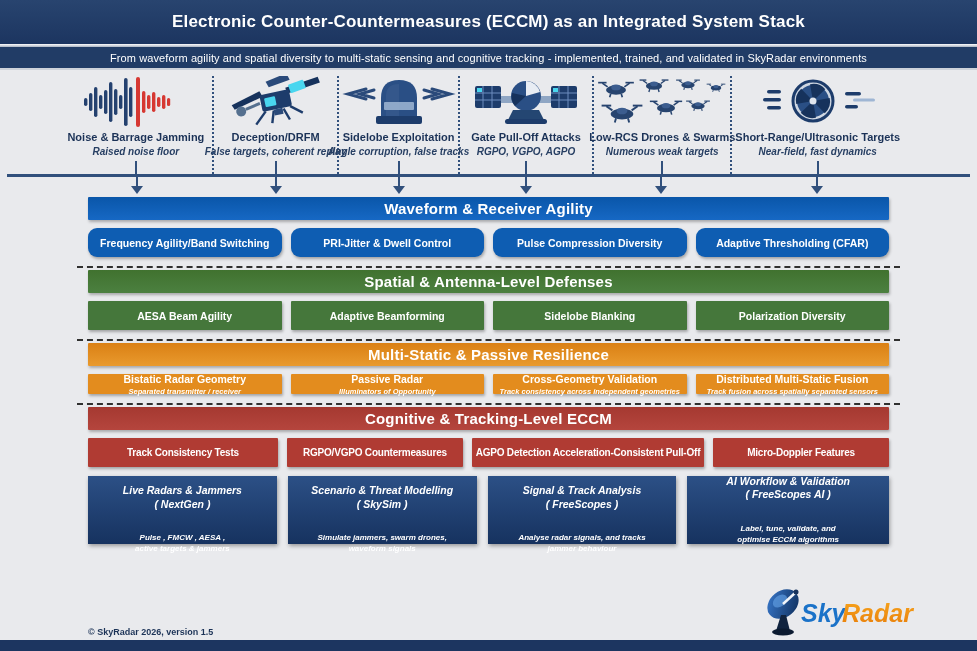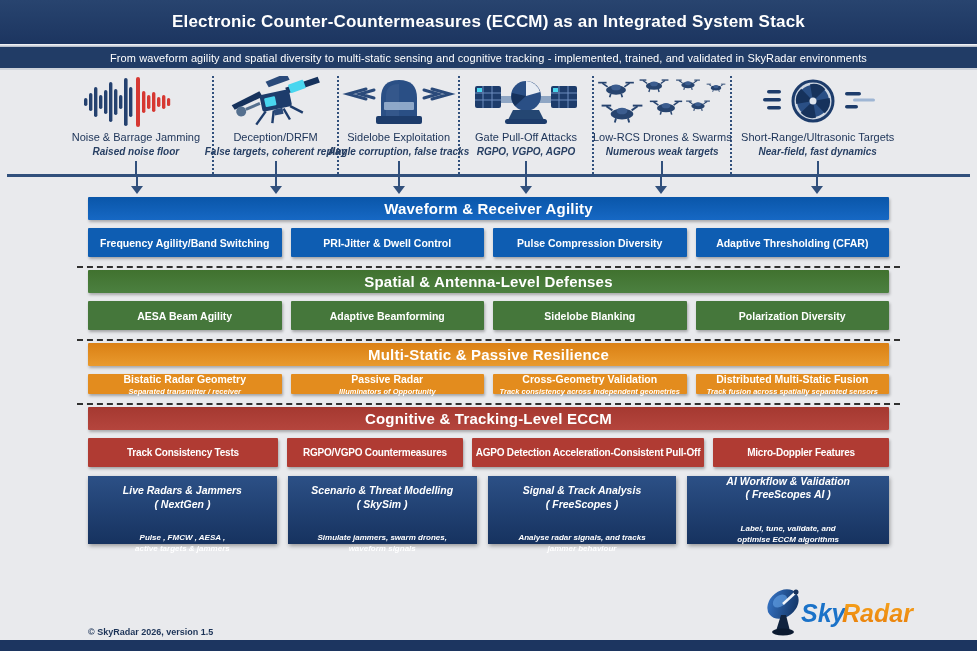--- a/index.html
+++ b/index.html
@@ -23,21 +23,21 @@
   .threats { display:flex; padding:6px 4px 0 4px; }
   .threat { display:flex; flex-direction:column; align-items:center; position:relative; min-width:0; }
   .threat:not(:last-child){ border-right:2px dotted #31507c; }
   .threats > :nth-child(1){ flex:178 1 0; padding-left:56px; }
   .threats > :nth-child(2){ flex:145 1 0; }
   .threats > :nth-child(3){ flex:139 1 0; }
   .threats > :nth-child(4){ flex:155 1 0; }
   .threats > :nth-child(5){ flex:160 1 0; }
   .threats > :nth-child(6){ flex:200 1 0; padding-right:70px; }
   .t-icon { height:52px; display:flex; align-items:center; justify-content:center; }
-  .t-label { font-size:11px; font-weight:normal; color:#1b3257; margin-top:3px; white-space:nowrap; }
+  .t-label { font-size:11px; font-weight:bold; color:#1b3257; margin-top:3px; white-space:nowrap; }
   .t-sub { font-size:10px; font-style:italic; font-weight:bold; color:#273f63; margin-top:3px; white-space:nowrap; }
   .t-stem { width:2px; height:13px; background:#31507c; margin-top:4px; }
 
   .hline { margin:0 7px; height:2px; border-top:2px solid #31507c; border-bottom:1px solid #31507c; }
   .arrows { display:flex; padding:0 4px; height:18px; }
   .arrow-slot { display:flex; flex-direction:column; align-items:center; min-width:0; }
   .arrows > :nth-child(1){ flex:178 1 0; padding-left:56px; }
   .arrows > :nth-child(2){ flex:145 1 0; }
   .arrows > :nth-child(3){ flex:139 1 0; }
   .arrows > :nth-child(4){ flex:155 1 0; }
@@ -54,21 +54,21 @@
     border-radius:1px; letter-spacing:.2px; }
   .band-blue   { background:linear-gradient(#0a56a9,#1668c4); }
   .band-green  { background:linear-gradient(#40722f,#4c8040); }
   .band-orange { background:linear-gradient(#da8014,#e99a2e); }
   .band-red    { background:linear-gradient(#a53931,#b5453d); }
 
   .row { display:flex; gap:9px; margin-top:8px; }
   .box { flex:1; display:flex; flex-direction:column; align-items:center; justify-content:center;
     color:#fff; font-weight:bold; font-size:10.5px; height:29px; text-align:center;
     box-shadow:1px 2px 3px rgba(0,0,0,.3); border-radius:1px; white-space:nowrap; }
-  .row-blue  .box { background:#0e5db2; }
+  .row-blue  .box { background:#0e5db2;border-radius:9px; }
   .row-green .box { background:#45773b; }
   .row-orange .box { background:#e38c1e; height:20px; }
   .row-red   .box { background:#b03b33; font-size:10px; letter-spacing:-.2px; }
   .row-red   .box:nth-child(1){ flex:1.08; }
   .row-red   .box:nth-child(3){ flex:1.32; }
   .box .sub { font-size:7.5px; font-style:italic; font-weight:bold; margin-top:2px; letter-spacing:0; }
   .dash { border-top:2px dashed #30302f; margin:9px -11px 1px -11px; }
 
   
   .platforms { display:flex; gap:11px; padding:0 88px; margin-top:9px; }

